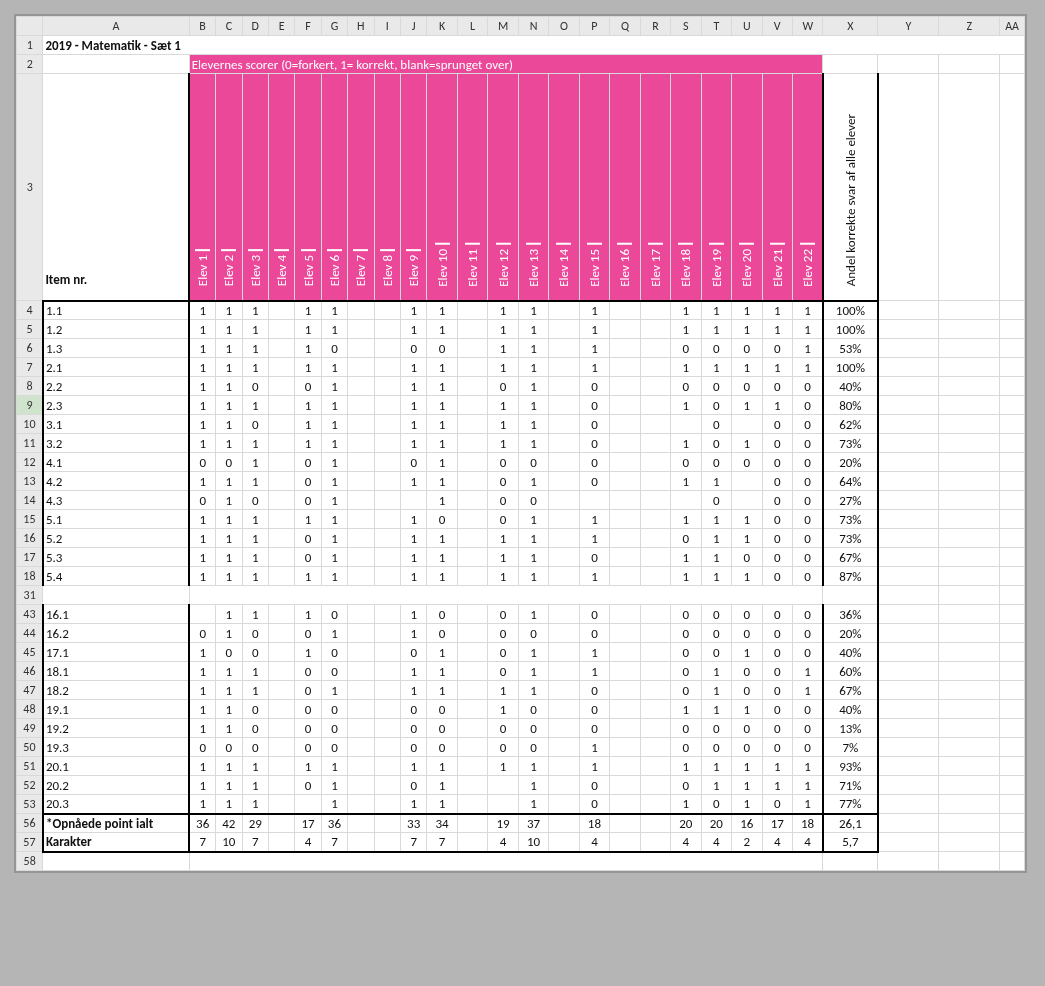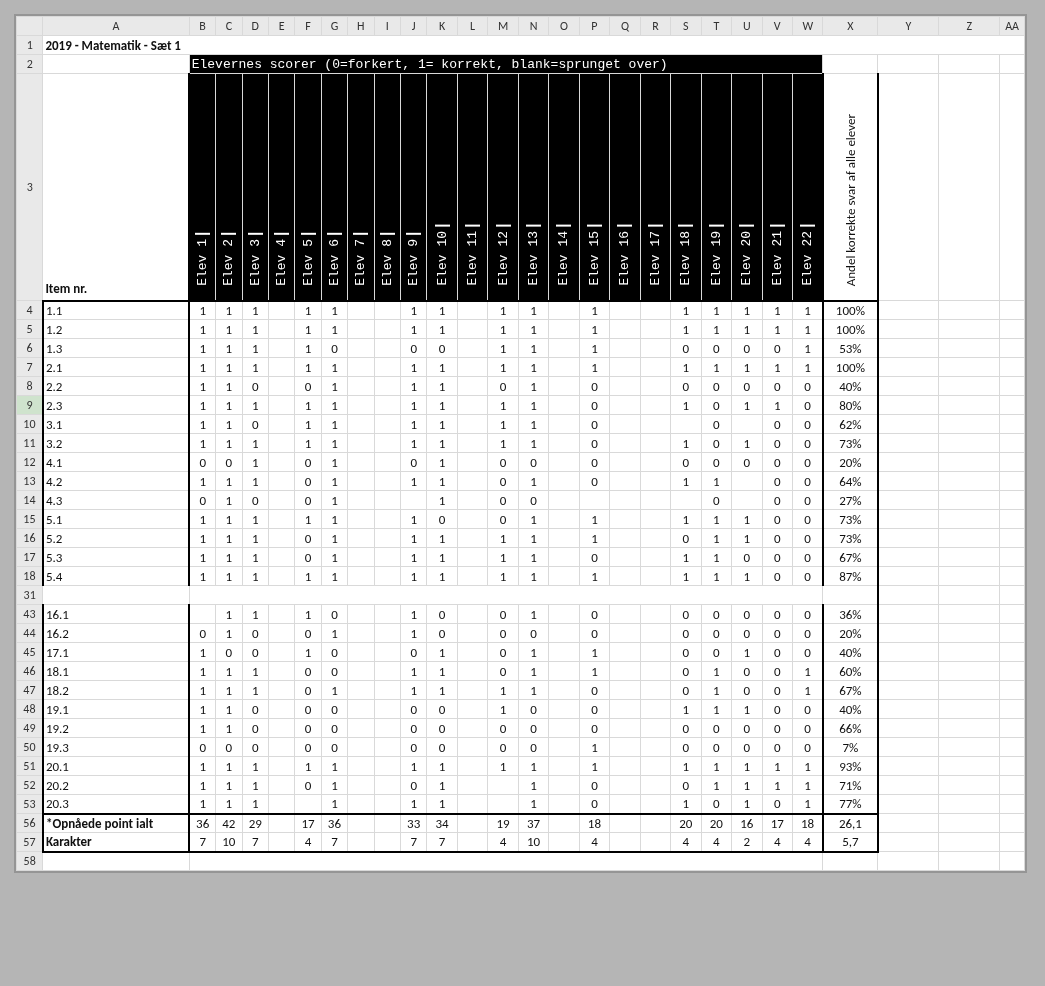--- a/index.html
+++ b/index.html
@@ -44,23 +44,22 @@
     font-weight: normal;
     color: #333;
     font-size: 12px;
     width: 26px;
   }
   .row-hdr.sel { background: #cfe3cd; }
   .left-cell { text-align: left; padding-left: 2px;}
   .bold { font-weight: 700; margin-top: 8px;}
   .title-row td { font-weight: 700; text-align:left; padding-left:2px;}
   .dark {
-    background: #000000;
+    background: #ec4899;
     color: #fff;
-    font-family: Liberation Mono, monospace;
   }
   .dark .vtxt {
     writing-mode: vertical-rl;
     transform: rotate(180deg);
     display: inline-block;
     padding: 4px 0;
     font-size: 13px;
     border-bottom: 2px solid #fff;
   }
   .vtxt-x {
@@ -156,21 +155,21 @@
   <td class="left-cell"></td>
   <td colspan="22" class="dark left-cell" style="color:#fff;">Elevernes scorer (0=forkert, 1= korrekt, blank=sprunget over)</td>
   <td></td>
   <td></td>
   <td></td>
   <td></td>
 </tr>
 
 <tr class="elev-hdr-row">
   <th class="row-hdr">3</th>
-  <td class="left-cell bold box-bottom" style="vertical-align:bottom;padding-bottom:4px;">Item nr.</td>
+  <td class="left-cell bold box-bottom" style="vertical-align:bottom;padding-bottom:13px;">Item nr.</td>
   <td class="dark box-bottom box-left"><span class="vtxt">Elev 1</span></td>
   <td class="dark box-bottom"><span class="vtxt">Elev 2</span></td>
   <td class="dark box-bottom"><span class="vtxt">Elev 3</span></td>
   <td class="dark box-bottom"><span class="vtxt">Elev 4</span></td>
   <td class="dark box-bottom"><span class="vtxt">Elev 5</span></td>
   <td class="dark box-bottom"><span class="vtxt">Elev 6</span></td>
   <td class="dark box-bottom"><span class="vtxt">Elev 7</span></td>
   <td class="dark box-bottom"><span class="vtxt">Elev 8</span></td>
   <td class="dark box-bottom"><span class="vtxt">Elev 9</span></td>
   <td class="dark box-bottom"><span class="vtxt">Elev 10</span></td>
@@ -857,21 +856,21 @@
           <td class="">0</td>
           <td class=""></td>
           <td class="">0</td>
           <td class=""></td>
           <td class=""></td>
           <td class="">0</td>
           <td class="">0</td>
           <td class="">0</td>
           <td class="">0</td>
           <td class="box-right">0</td>
-          <td class="box-right">66%</td>
+          <td class="box-right">13%</td>
           <td></td>
           <td></td>
           <td></td>
         </tr>
         <tr>
           <th class="row-hdr">50</th>
           <td class="left-cell box-left">19.3</td>
           <td class="box-left">0</td>
           <td class="">0</td>
           <td class="">0</td>

